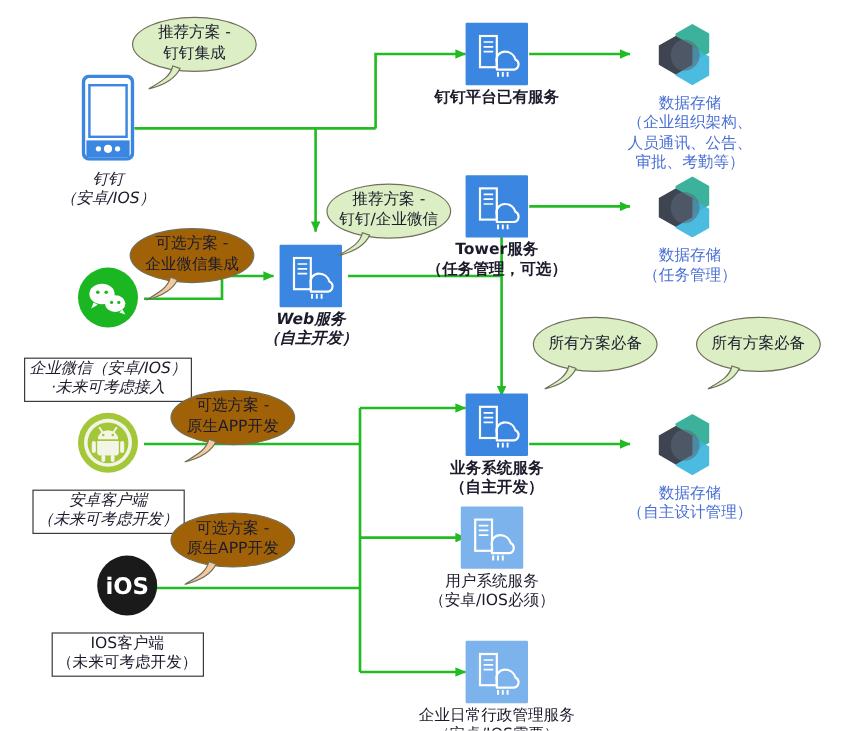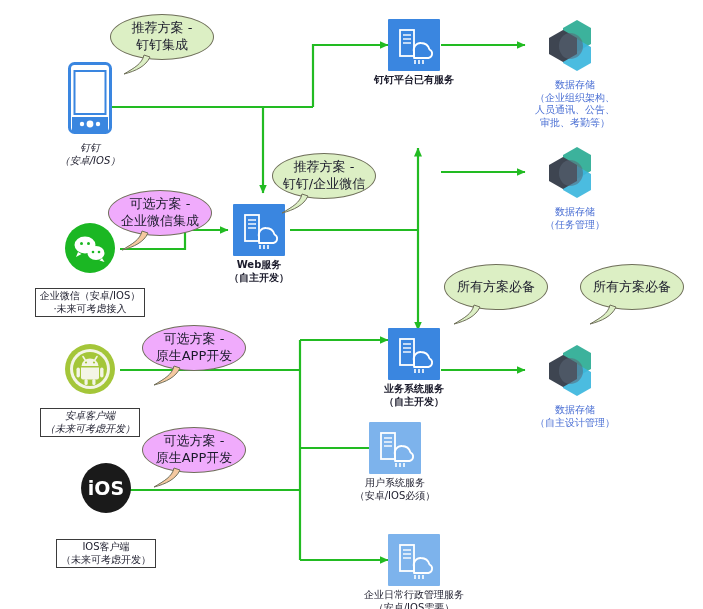--- a/index.html
+++ b/index.html
@@ -26,21 +26,21 @@
   }
 
   
   .node {
     position: absolute;
     text-align: center;
     line-height: 1.25;
   }
   .node-caption {
     margin-top: 3px;
-    font-size: 10px;
+    font-size: 13px;
     color: #1b1b2b;
     white-space: pre-line;
   }
   .node-caption.bold { font-weight: bold; }
   .node-caption.blue { color: #4a6fd4; }
   .node-caption.boxed {
     display: inline-block;
     border: 1px solid #3b3b3b;
     padding: 1px 4px;
     background: #ffffff;
@@ -86,21 +86,21 @@
     align-items: center;
     justify-content: center;
     text-align: center;
     font-size: 13px;
     color: #1b1b2b;
     line-height: 1.3;
     white-space: pre-line;
     padding: 0 6px;
   }
   .balloon.green .bubble { background: #dcefc4; }
-  .balloon.orange .bubble { background: #f0abfc; }
+  .balloon.orange .bubble { background: #a16207; }
   .balloon .tail { position: absolute; }
   .balloon .tail svg { display: block; }
 </style>
 </head>
 <body>
 
 <div id="canvas">
 
   <svg id="wires" viewBox="0 0 703 609" xmlns="http://www.w3.org/2000/svg">
     <defs>
@@ -158,21 +158,21 @@
       <circle cx="26" cy="26" r="25" fill="#1bb723"></circle>
       <ellipse cx="21" cy="23" rx="10.5" ry="8.5" fill="#ffffff"></ellipse>
       <path d="M14,30 L12,35 L17.5,32 z" fill="#ffffff"></path>
       <circle cx="17.5" cy="21.5" r="1.5" fill="#1bb723"></circle>
       <circle cx="24.5" cy="21.5" r="1.5" fill="#1bb723"></circle>
       <ellipse cx="32" cy="31" rx="8.5" ry="7" fill="#ffffff"></ellipse>
       <path d="M38,36 L40.5,40 L35.5,38.5 z" fill="#ffffff"></path>
       <circle cx="29" cy="30" r="1.3" fill="#1bb723"></circle>
       <circle cx="35" cy="30" r="1.3" fill="#1bb723"></circle>
     </svg>
-    <div style="margin-top:6px;">
+    <div style="margin-top:16px;font-style:italic;">
       <span class="node-caption boxed">企业微信（安卓/IOS）
 ·未来可考虑接入</span>
     </div>
   </div>
 
   <div class="node" style="left:20px; top:343px; width:140px;">
     <svg class="round-logo" viewBox="0 0 52 52">
       <circle cx="26" cy="26" r="25" fill="#a4c639"></circle>
       <circle cx="26" cy="26" r="20" fill="#f3f5e6"></circle>
       <circle cx="26" cy="26" r="17" fill="#a4c639"></circle>
@@ -191,21 +191,21 @@
       <span class="node-caption boxed">安卓客户端
 （未来可考虑开发）</span>
     </div>
   </div>
 
   <div class="node" style="left:36px; top:462px; width:140px;text-decoration:underline;">
     <svg class="round-logo" viewBox="0 0 52 52">
       <circle cx="26" cy="26" r="25" fill="#1a1a1a"></circle>
       <text x="26" y="33" text-anchor="middle" fill="#ffffff" font-family="DejaVu Sans, sans-serif" font-size="19" font-weight="bold">iOS</text>
     </svg>
-    <div style="margin-top:17px;">
+    <div style="margin-top:5px;">
       <span class="node-caption boxed">IOS客户端
 （未来可考虑开发）</span>
     </div>
   </div>
 
   <div class="node" style="left:332px; top:19px; width:164px;">
     <div class="svc-tile dark">
       <svg viewBox="0 0 52 52" width="52" height="52">
         <rect x="12" y="11" width="14" height="26" fill="none" stroke="#ffffff" stroke-width="1.8"></rect>
         <line x1="15" y1="16" x2="23" y2="16" stroke="#ffffff" stroke-width="1.4"></line>
@@ -213,22 +213,38 @@
         <line x1="15" y1="24" x2="23" y2="24" stroke="#ffffff" stroke-width="1.4"></line>
         <path d="M26,33 a7,7 0 0 1 7,-9 a9,9 0 0 1 8.5,6.5 a4.5,4.5 0 0 1 -1,8.5 L26,39 z" fill="none" stroke="#ffffff" stroke-width="1.8" stroke-linejoin="round"></path>
         <line x1="27" y1="41" x2="27" y2="45" stroke="#ffffff" stroke-width="1.6"></line>
         <line x1="31" y1="41" x2="31" y2="45" stroke="#ffffff" stroke-width="1.6"></line>
         <line x1="35" y1="41" x2="35" y2="45" stroke="#ffffff" stroke-width="1.6"></line>
       </svg>
     </div>
     <div class="node-caption bold">钉钉平台已有服务</div>
   </div>
 
-
-  <div class="node" style="left:177px; top:204px; width:164px;">
+  <div class="node" style="left:332px; top:146px; width:164px;">
+    <div class="svc-tile dark">
+      <svg viewBox="0 0 52 52" width="52" height="52">
+        <rect x="12" y="11" width="14" height="26" fill="none" stroke="#ffffff" stroke-width="1.8"></rect>
+        <line x1="15" y1="16" x2="23" y2="16" stroke="#ffffff" stroke-width="1.4"></line>
+        <line x1="15" y1="20" x2="23" y2="20" stroke="#ffffff" stroke-width="1.4"></line>
+        <line x1="15" y1="24" x2="23" y2="24" stroke="#ffffff" stroke-width="1.4"></line>
+        <path d="M26,33 a7,7 0 0 1 7,-9 a9,9 0 0 1 8.5,6.5 a4.5,4.5 0 0 1 -1,8.5 L26,39 z" fill="none" stroke="#ffffff" stroke-width="1.8" stroke-linejoin="round"></path>
+        <line x1="27" y1="41" x2="27" y2="45" stroke="#ffffff" stroke-width="1.6"></line>
+        <line x1="31" y1="41" x2="31" y2="45" stroke="#ffffff" stroke-width="1.6"></line>
+        <line x1="35" y1="41" x2="35" y2="45" stroke="#ffffff" stroke-width="1.6"></line>
+      </svg>
+    </div>
+    <div class="node-caption bold">Tower服务
+（任务管理，可选）</div>
+  </div>
+
+  <div class="node" style="left:177px; top:204px; width:164px;font-style:italic;">
     <div class="svc-tile dark">
       <svg viewBox="0 0 52 52" width="52" height="52">
         <rect x="12" y="11" width="14" height="26" fill="none" stroke="#ffffff" stroke-width="1.8"></rect>
         <line x1="15" y1="16" x2="23" y2="16" stroke="#ffffff" stroke-width="1.4"></line>
         <line x1="15" y1="20" x2="23" y2="20" stroke="#ffffff" stroke-width="1.4"></line>
         <line x1="15" y1="24" x2="23" y2="24" stroke="#ffffff" stroke-width="1.4"></line>
         <path d="M26,33 a7,7 0 0 1 7,-9 a9,9 0 0 1 8.5,6.5 a4.5,4.5 0 0 1 -1,8.5 L26,39 z" fill="none" stroke="#ffffff" stroke-width="1.8" stroke-linejoin="round"></path>
         <line x1="27" y1="41" x2="27" y2="45" stroke="#ffffff" stroke-width="1.6"></line>
         <line x1="31" y1="41" x2="31" y2="45" stroke="#ffffff" stroke-width="1.6"></line>
         <line x1="35" y1="41" x2="35" y2="45" stroke="#ffffff" stroke-width="1.6"></line>
@@ -248,21 +264,21 @@
         <path d="M26,33 a7,7 0 0 1 7,-9 a9,9 0 0 1 8.5,6.5 a4.5,4.5 0 0 1 -1,8.5 L26,39 z" fill="none" stroke="#ffffff" stroke-width="1.8" stroke-linejoin="round"></path>
         <line x1="27" y1="41" x2="27" y2="45" stroke="#ffffff" stroke-width="1.6"></line>
         <line x1="31" y1="41" x2="31" y2="45" stroke="#ffffff" stroke-width="1.6"></line>
         <line x1="35" y1="41" x2="35" y2="45" stroke="#ffffff" stroke-width="1.6"></line>
       </svg>
     </div>
     <div class="node-caption bold">业务系统服务
 （自主开发）</div>
   </div>
 
-  <div class="node" style="left:313px; top:422px; width:164px;">
+  <div class="node" style="left:328px; top:422px; width:164px;">
     <div class="svc-tile light">
       <svg viewBox="0 0 52 52" width="52" height="52">
         <rect x="12" y="11" width="14" height="26" fill="none" stroke="#ffffff" stroke-width="1.8"></rect>
         <line x1="15" y1="16" x2="23" y2="16" stroke="#ffffff" stroke-width="1.4"></line>
         <line x1="15" y1="20" x2="23" y2="20" stroke="#ffffff" stroke-width="1.4"></line>
         <line x1="15" y1="24" x2="23" y2="24" stroke="#ffffff" stroke-width="1.4"></line>
         <path d="M26,33 a7,7 0 0 1 7,-9 a9,9 0 0 1 8.5,6.5 a4.5,4.5 0 0 1 -1,8.5 L26,39 z" fill="none" stroke="#ffffff" stroke-width="1.8" stroke-linejoin="round"></path>
         <line x1="27" y1="41" x2="27" y2="45" stroke="#ffffff" stroke-width="1.6"></line>
         <line x1="31" y1="41" x2="31" y2="45" stroke="#ffffff" stroke-width="1.6"></line>
         <line x1="35" y1="41" x2="35" y2="45" stroke="#ffffff" stroke-width="1.6"></line>

